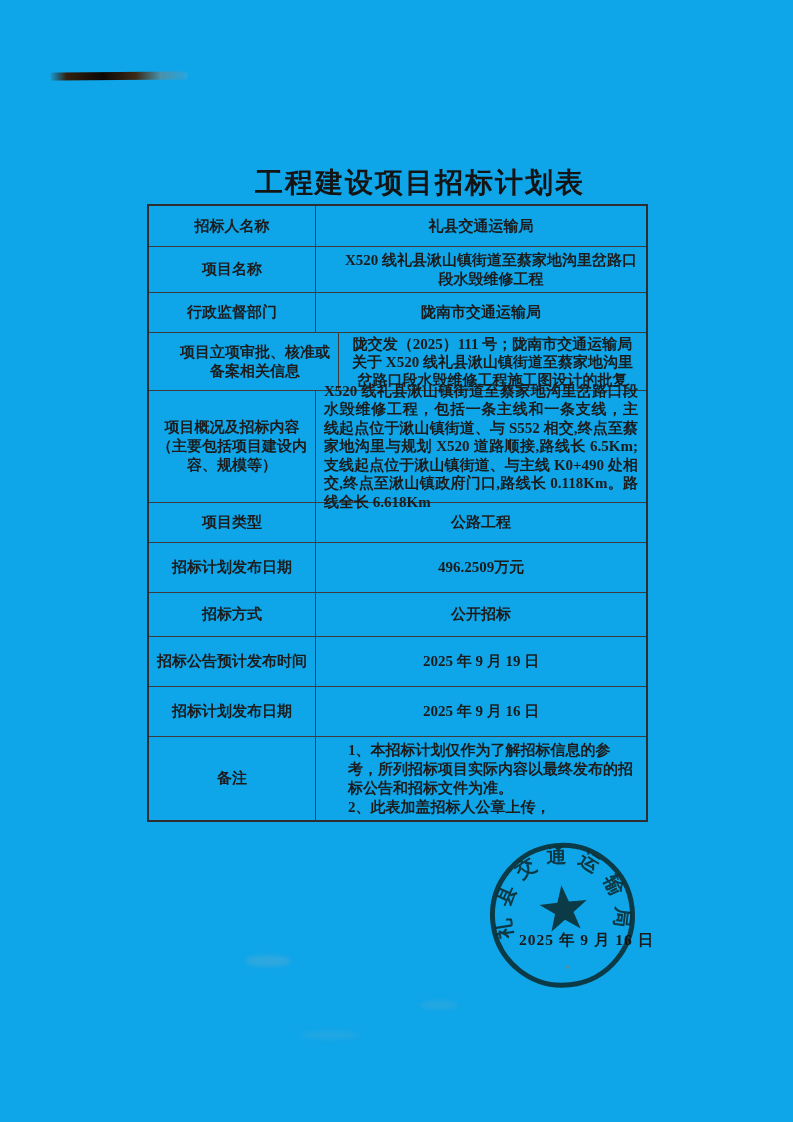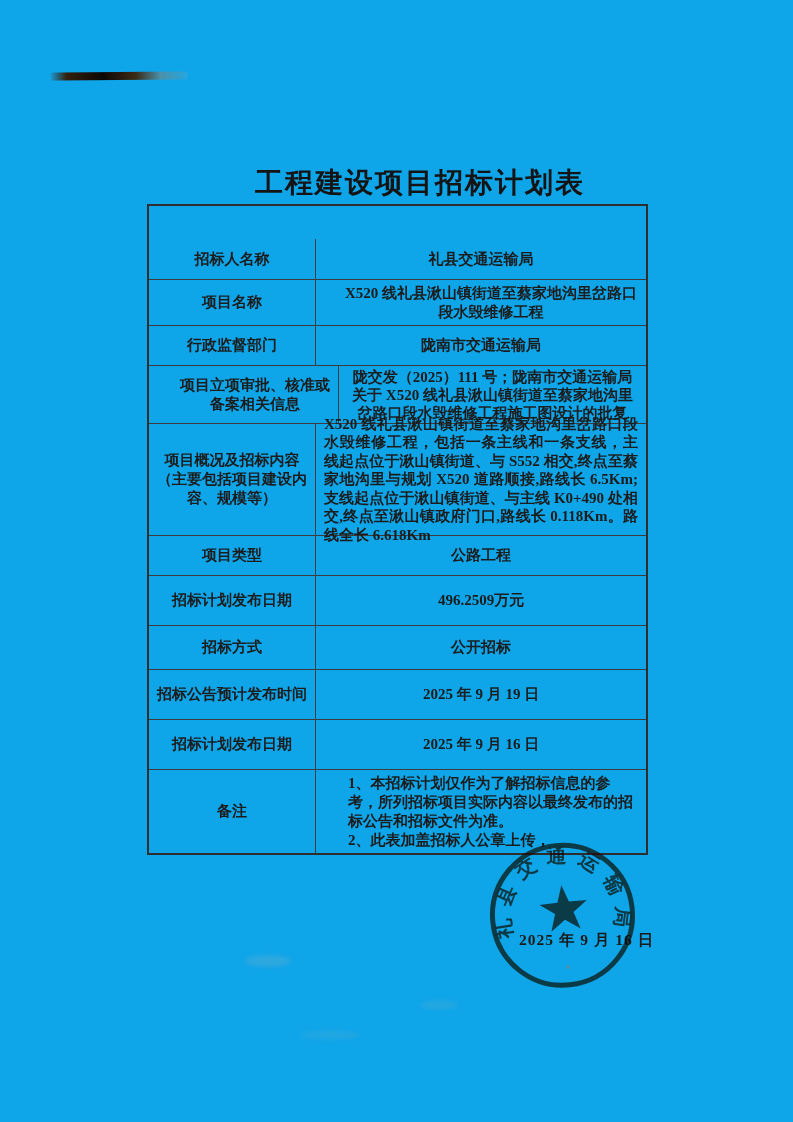--- a/index.html
+++ b/index.html
@@ -44,21 +44,21 @@
     width:167px; flex:0 0 167px; border-right:1px solid #3c3c3c;
     text-align:center; font-weight:700; font-size:15px; line-height:19px;
     padding:3px 5px;
   }
   .value-cell {
     flex:1; text-align:center; font-weight:700; font-size:15px; line-height:19px;
     padding:3px 8px;
   }
   .value-left { text-align:justify; justify-content:flex-start; }
   .value-left .inner, .notes { width:100%;margin-left:24px; }
-  .r1 { height:40px;margin-top:33px; } .r2 { height:46px;gap:20px; } .r3 { height:40px; }
+  .r1 { height:40px; } .r2 { height:46px;gap:20px; } .r3 { height:40px; }
   .r4 { height:58px;padding-left:23px; } .r4 .value-cell { font-size:15px; line-height:18px; }
   .r5 { height:112px; } .r5 .value-cell { font-size:15px; line-height:18.4px; text-align:justify; }
   .r6 { height:40px; } .r7 { height:50px; } .r8 { height:44px; } .r9 { height:44px; }
   .r10 { height:50px; } .r11 { height:50px; }
   .r12 { height:84px; }
   .r12 .value-cell { text-align:left; font-size:15px; line-height:19px; }
   .note-line { margin:0; }
 
   .sign-line {
     position:absolute; left:408px; top:897px; font-size:15.5px; font-weight:700;

